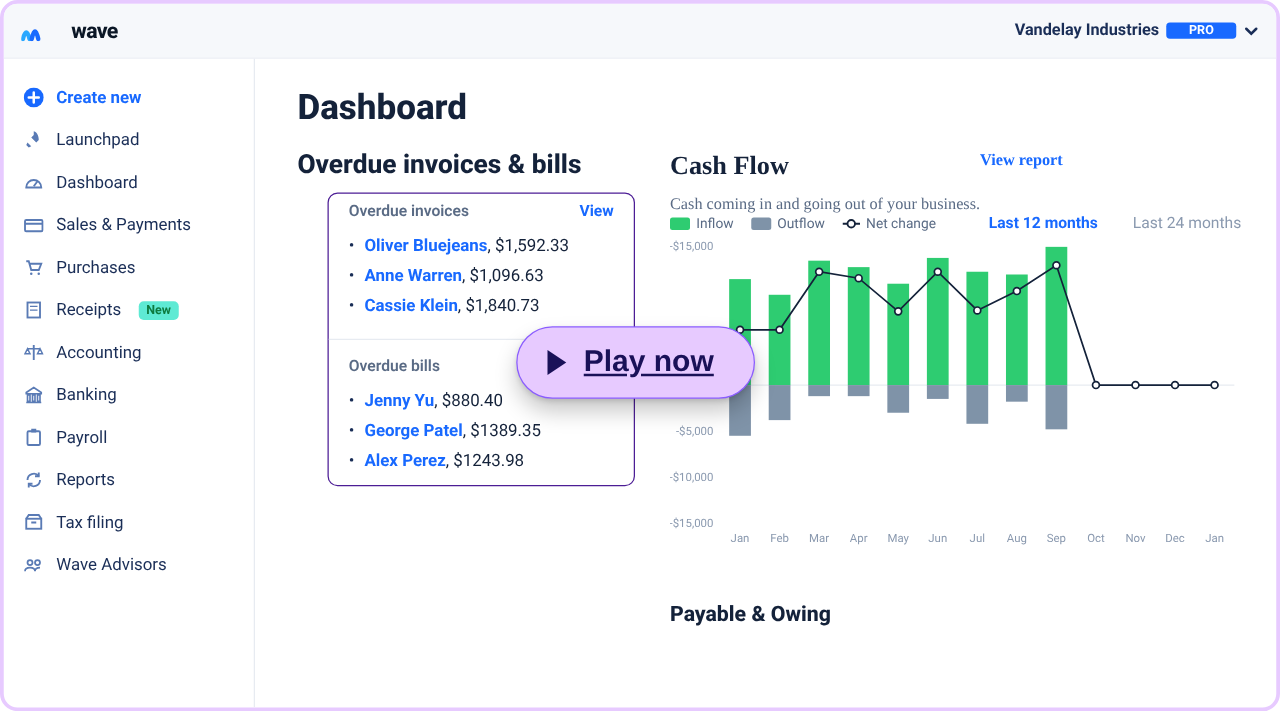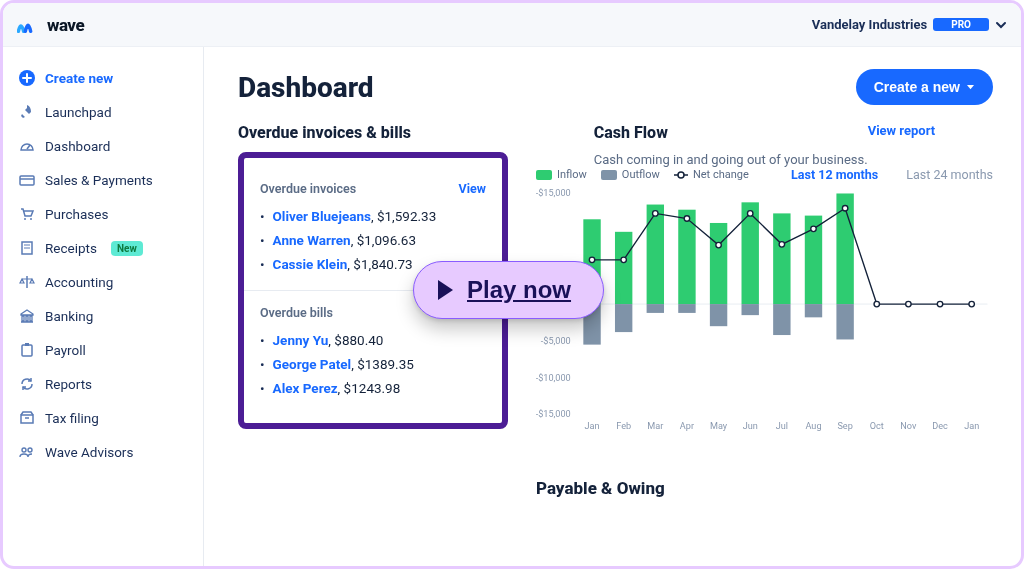--- a/index.html
+++ b/index.html
@@ -1,21 +1,21 @@
 <!DOCTYPE html>
 <html><head>
 <meta charset="utf-8">
 <style>
   * { box-sizing: border-box; margin: 0; padding: 0; }
   body { font-family: -apple-system, BlinkMacSystemFont, "Segoe UI", Roboto, Helvetica, Arial, sans-serif; background: #fff; }
   .frame { width: 1024px; height: 569px; border: 3px solid #e7caff; border-radius: 14px; overflow: hidden; position: relative; background: #fff; }
 
   
   .topbar { height: 44px; background: #f6f8fb; display: flex; align-items: center; justify-content: space-between; padding: 0 14px; border-bottom: 1px solid #edf0f5; }
-  .logo { display: flex; align-items: center; gap: 8px; }
+  .logo { display: flex; align-items: center; gap: 18px; }
   .logo-mark { width: 22px; height: 14px; position: relative; }
   .logo-text { font-weight: 800; font-size: 17px; color: #0b1726; letter-spacing: -0.5px; }
   .company { display: flex; align-items: center; gap: 6px; font-size: 13px; font-weight: 700; color: #1a2e57; cursor: pointer; }
   .pro-badge { background: #1869ff; color: #fff; font-size: 10px; font-weight: 700; padding: 1px 18px; border-radius: 3px; }
   .chev-down { width: 12px; height: 12px; }
 
   
   .content { display: flex; height: calc(100% - 44px); }
   .sidebar { width: 201px; border-right: 1px solid #e7ebf1; padding: 14px 0; }
   .side-item { display: flex; align-items: center; gap: 10px; padding: 9px 16px; font-size: 13.5px; color: #1a2e57; cursor: pointer; }
@@ -27,34 +27,34 @@
 
   .main { flex: 1; padding: 22px 28px 0 34px; overflow: hidden; }
   .header-row { display: flex; justify-content: space-between; align-items: center; margin-bottom: 18px; }
   .page-title { font-size: 28px; font-weight: 800; color: #14223a; }
   .create-btn { background: #1869ff; color: #fff; border: none; padding: 10px 18px; border-radius: 999px; font-size: 14px; font-weight: 700; display: flex; align-items: center; gap: 6px; cursor: pointer; }
 
   .columns { display: flex; gap: 28px; }
   .col-left { width: 270px; }
   .col-right { flex: 1; }
 
-  .section-title { font-size: 16px; font-weight: 800; color: #14223a; margin-bottom: 10px; }
-  .card { border: 6px solid #4c1d95; border-radius: 8px; padding: 23px 16px; }
+  .section-title { font-size: 21px; font-weight: 800; color: #14223a; margin-bottom: 10px; }
+  .card { border: 1px solid #4c1d95; border-radius: 8px; padding: 7px 16px; margin-left: 24px; }
   .card-head { display: flex; justify-content: space-between; align-items: center; margin-bottom: 8px; }
   .card-head-title { font-size: 12.5px; color: #5a6b85; font-weight: 600; }
   .view-link { color: #1869ff; font-size: 12.5px; font-weight: 700; cursor: pointer; }
   .list { list-style: none; }
   .list li { font-size: 13.5px; color: #14223a; padding: 4px 0; }
   .list li::before { content: "•"; color: #1a2e57; margin-right: 8px; }
   .list a { color: #1869ff; font-weight: 700; text-decoration: none; cursor: pointer; }
   .divider { border: none; border-top: 1px solid #e7ebf1; margin: 14px -16px; }
 
   
   .cf-desc { font-size: 13px; color: #5a6b85; margin-top: 2px; }
-  .cf-head { display:flex; justify-content:center; align-items:flex-start; }
+  .cf-head { display:flex; justify-content:flex-start; align-items:flex-start;font-family:Liberation Serif, serif; }
   .legend-row { display: flex; align-items: center; gap: 14px; font-size: 11px; color: #5a6b85; }
   .lg { display: flex; align-items: center; gap: 5px; }
   .swatch { width: 16px; height: 10px; border-radius: 2px; }
   .sw-in { background: #2ecc71; }
   .sw-out { background: #7f93a8; }
   .netsym { width: 14px; height: 14px; }
   .range-links { margin-left: auto; display: flex; gap: 28px; font-size: 12.5px; align-items: flex-end; }
   .range-active { color: #1869ff; font-weight: 700; cursor: pointer; }
   .range-muted { color: #8a99af; cursor: pointer; }
 
@@ -211,26 +211,20 @@
               </svg>
             </span>
             <span class="nav-label">Wave Advisors</span>
           </div>
         </div>
     </div>
 
     <div class="main">
       <div class="header-row">
         <h1 class="page-title">Dashboard</h1>
-        <button class="create-btn">
-          <span>Create a new</span>
-          <svg width="9" height="7" viewBox="0 0 10 8">
-              <path d="M1 1l4 5 4-5" fill="#fff"></path>
-            </svg>
-        </button>
       </div>
 
       <div class="columns">
 
         <div class="col-left">
           <div class="section-title">Overdue invoices &amp; bills</div>
           <div class="card">
             <div class="card-head">
               <span class="card-head-title">Overdue invoices</span>
               <span class="view-link">View</span>

